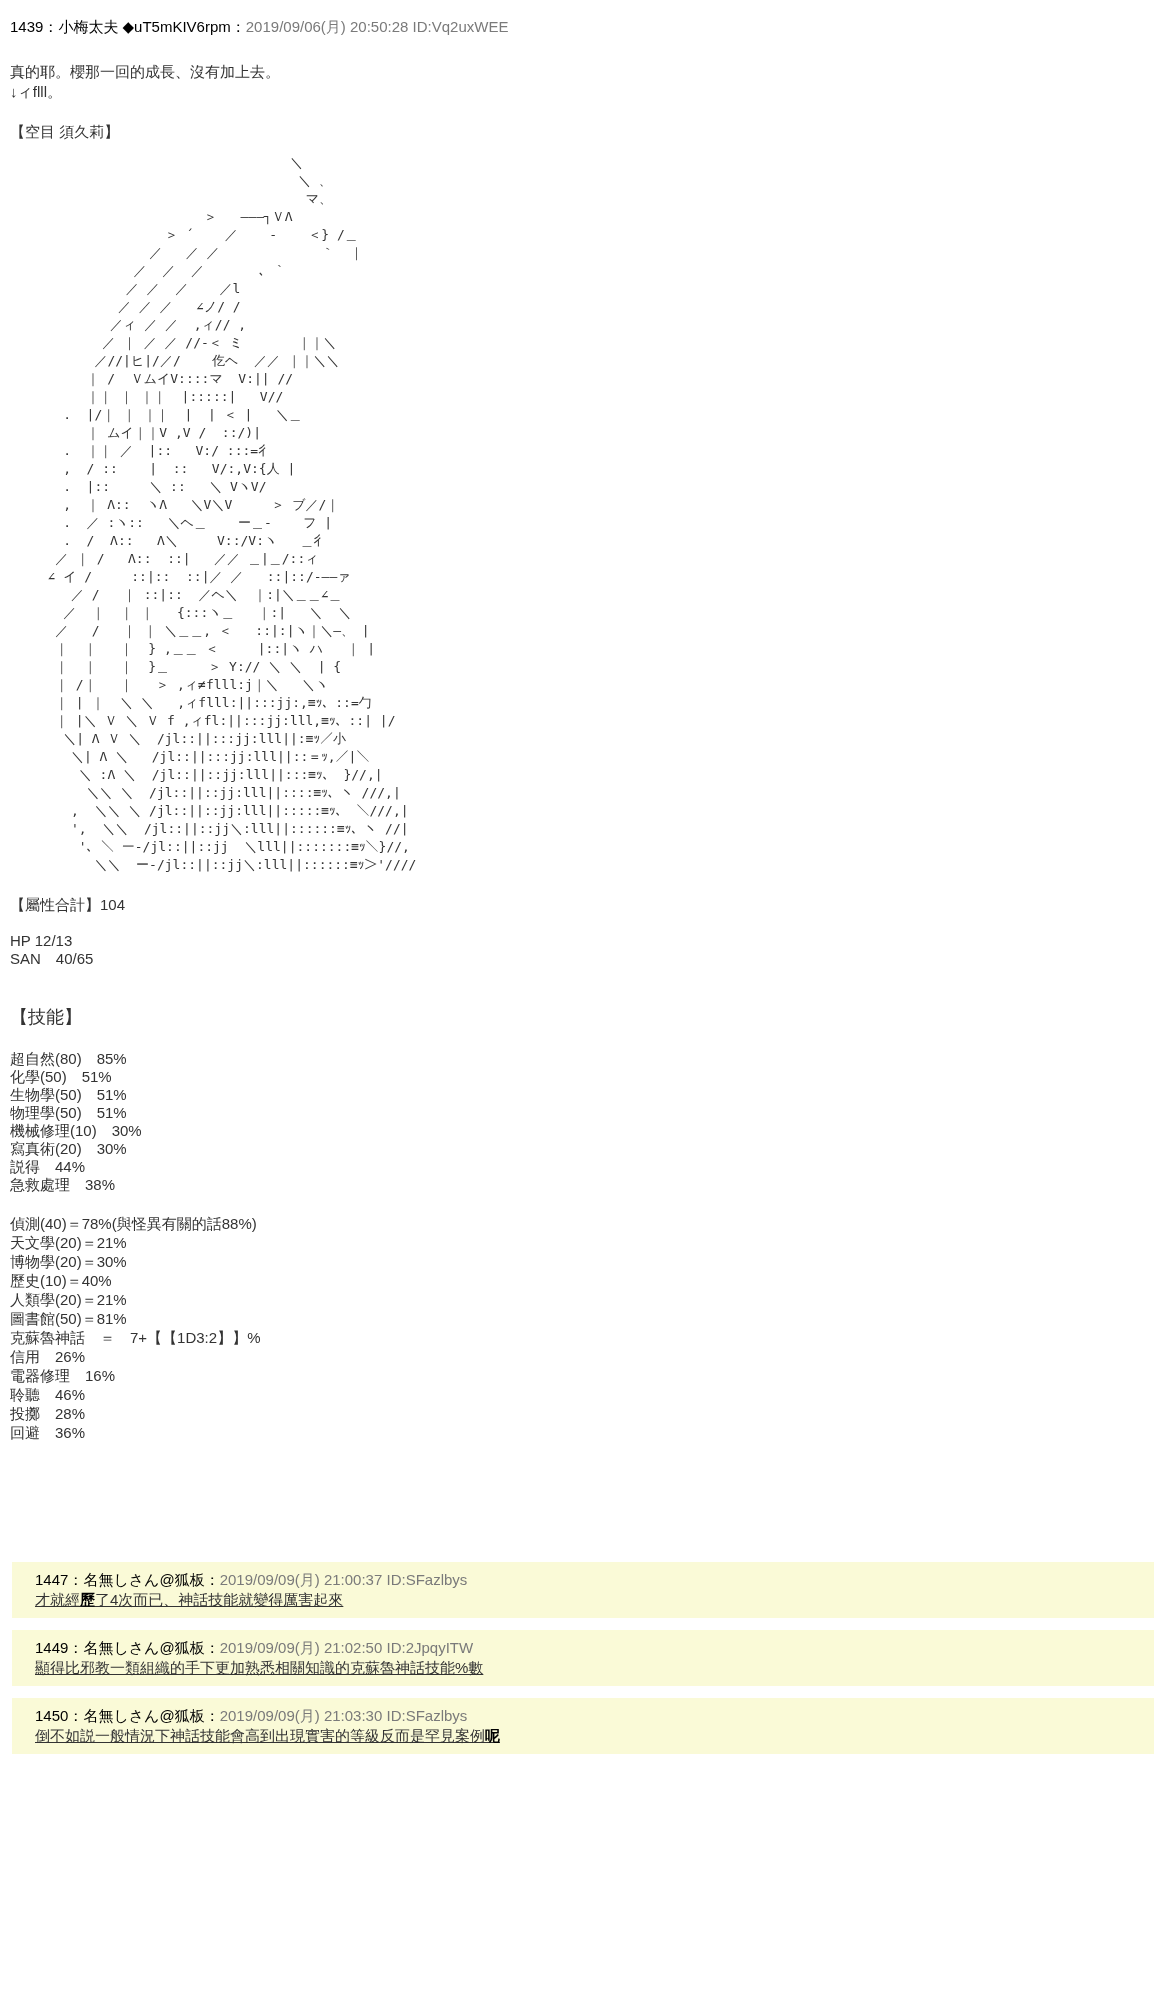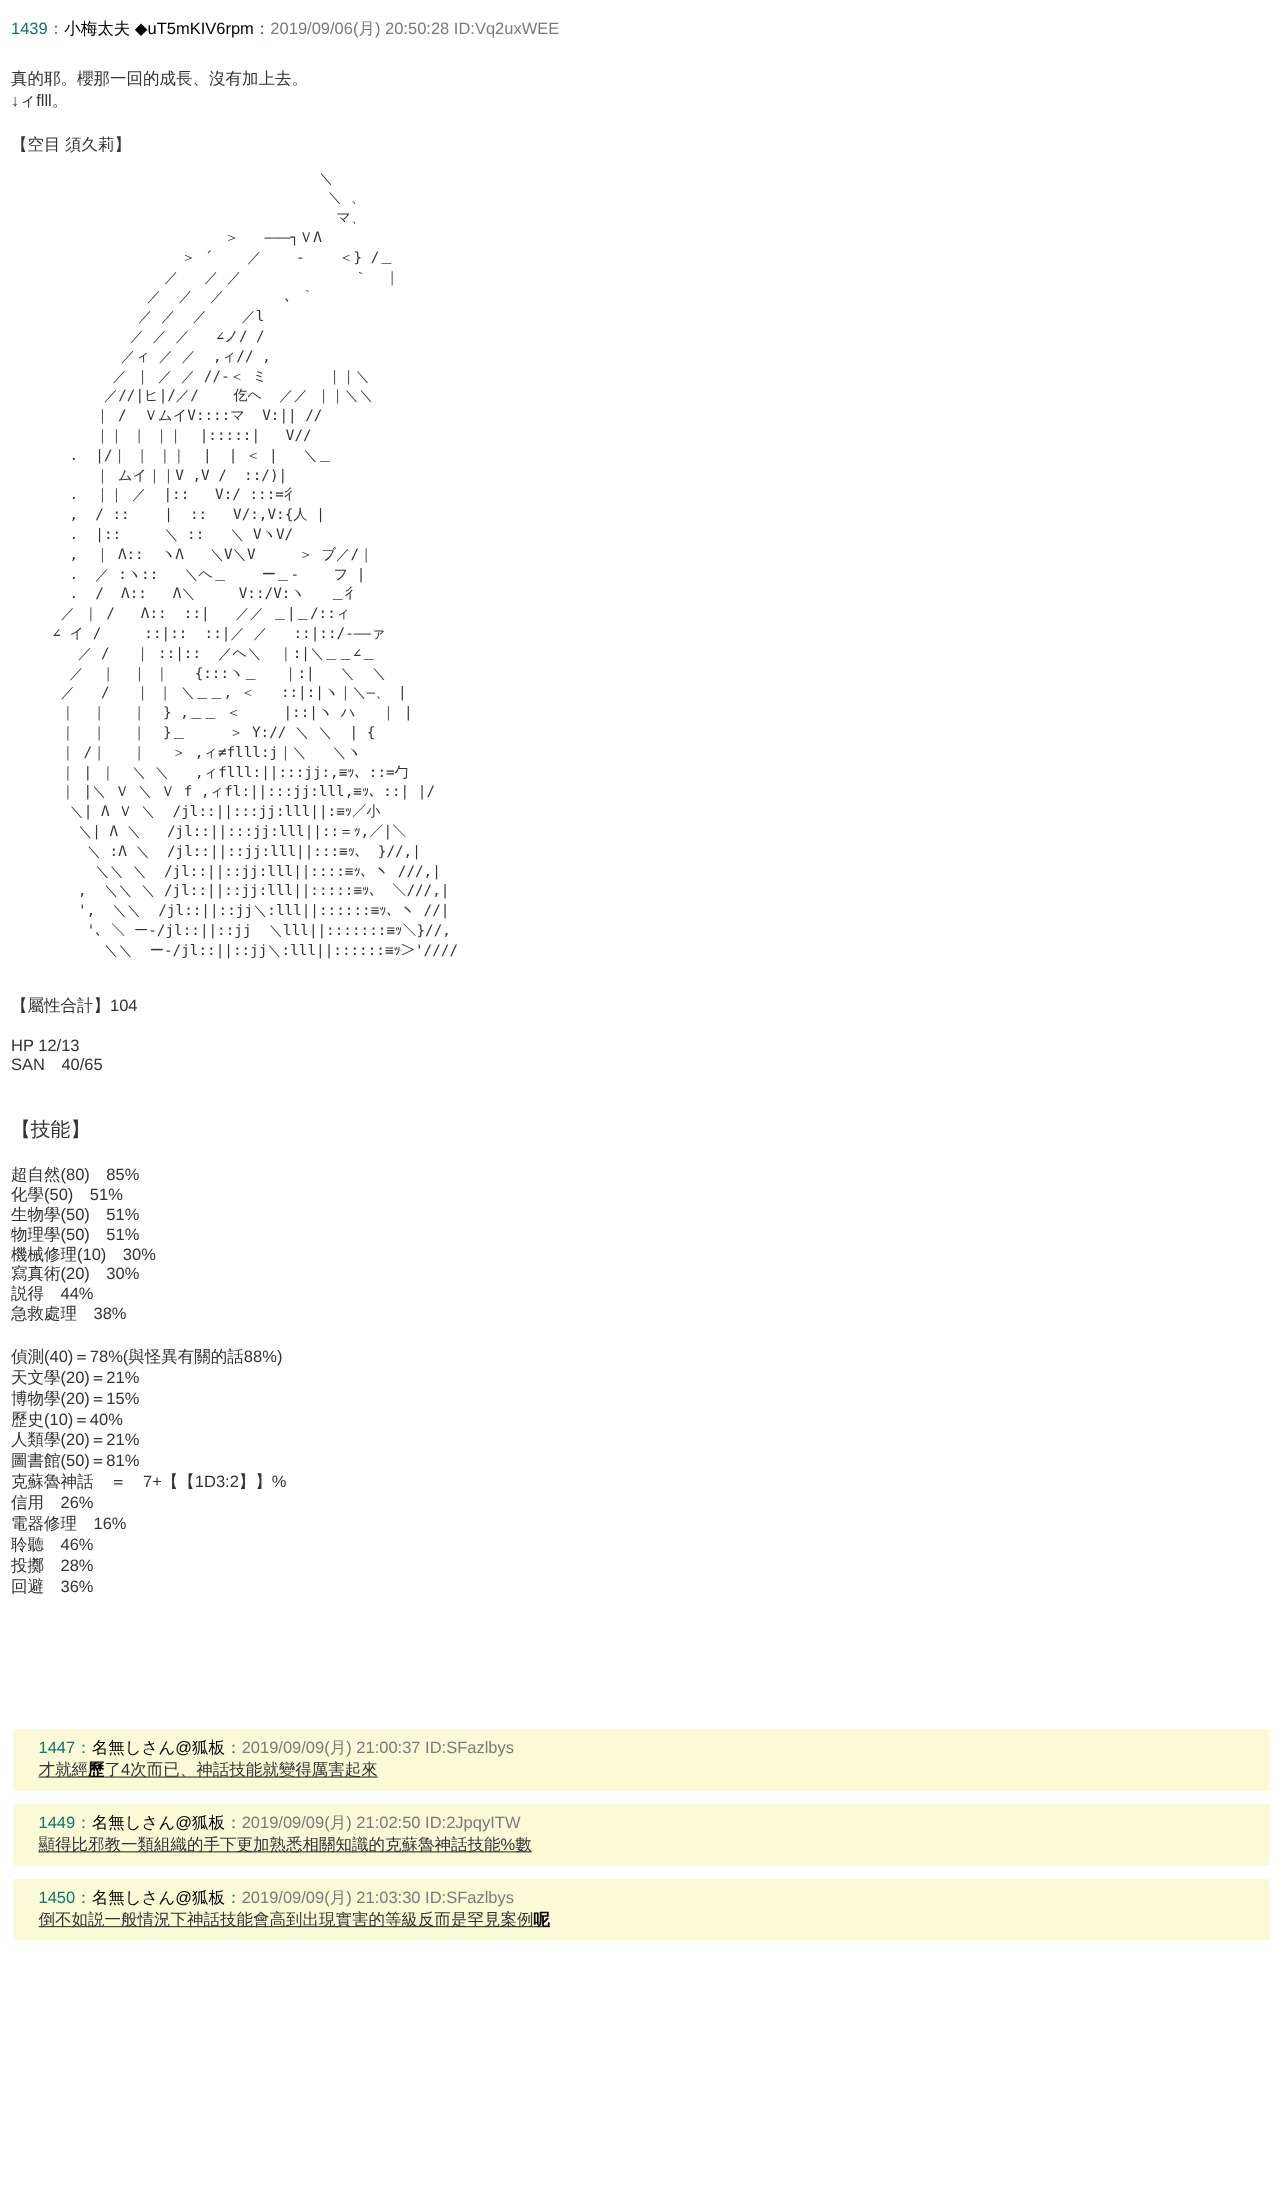--- a/index.html
+++ b/index.html
@@ -3,32 +3,32 @@
 <meta charset="utf-8">
 <style>
   html,body{margin:0;padding:0;}
   body{
     width:1168px;height:2000px;overflow:hidden;
     background:#ffffff;color:#333;
     font-family:"Liberation Sans","DejaVu Sans",sans-serif;
   }
   .page{padding:18px 12px 0 10px;}
   .post-header{font-size:15px;line-height:18px;}
-  .seg-num{color:#0f766e;}
+  .seg-num{color:#000000;}
   .seg-name{color:#000000;}
   .seg-meta{color:#7a7a7a;}
   .seg-b{font-weight:700;color:#000;}
   .post-body{font-size:15px;line-height:20px;margin-top:26px;white-space:pre-line;}
   .aa-title{font-size:15px;line-height:20px;margin-top:20px;}
   pre.aa{
     font-family:"DejaVu Sans Mono","Liberation Mono",monospace;
     font-size:13px;line-height:18px;margin:12px 0 0 14px;color:#333;
     white-space:pre;
   }
-  .attr-total{font-size:15px;line-height:18px;margin-top:32px;}
+  .attr-total{font-size:15px;line-height:18px;margin-top:22px;}
   .stats-block{font-size:15px;line-height:18px;margin-top:26px;white-space:pre-line;}
   .vitals-block{font-size:15px;line-height:18px;margin-top:18px;white-space:pre-line;}
   .skills-title{font-size:18px;line-height:18px;margin-top:40px;}
   .skills-block1{font-size:15px;line-height:18px;margin-top:24px;white-space:pre-line;}
   .skills-block2{font-size:15px;line-height:19px;margin-top:20px;white-space:pre-line;}
   .replies{margin-top:120px;}
   .reply{
     background:#fafad7;
     padding:8px 23px;margin:0 2px 12px 2px;
     font-size:15px;line-height:20px;
@@ -102,21 +102,21 @@
 化學(50)　51%
 生物學(50)　51%
 物理學(50)　51%
 機械修理(10)　30%
 寫真術(20)　30%
 説得　44%
 急救處理　38%</div>
 
     <div class="skills-block2">偵測(40)＝78%(與怪異有關的話88%)
 天文學(20)＝21%
-博物學(20)＝15%
+博物學(20)＝30%
 歷史(10)＝40%
 人類學(20)＝21%
 圖書館(50)＝81%
 克蘇魯神話　＝　7+【【1D3:2】】%
 信用　26%
 電器修理　16%
 聆聽　46%
 投擲　28%
 回避　36%</div>
   </div>

